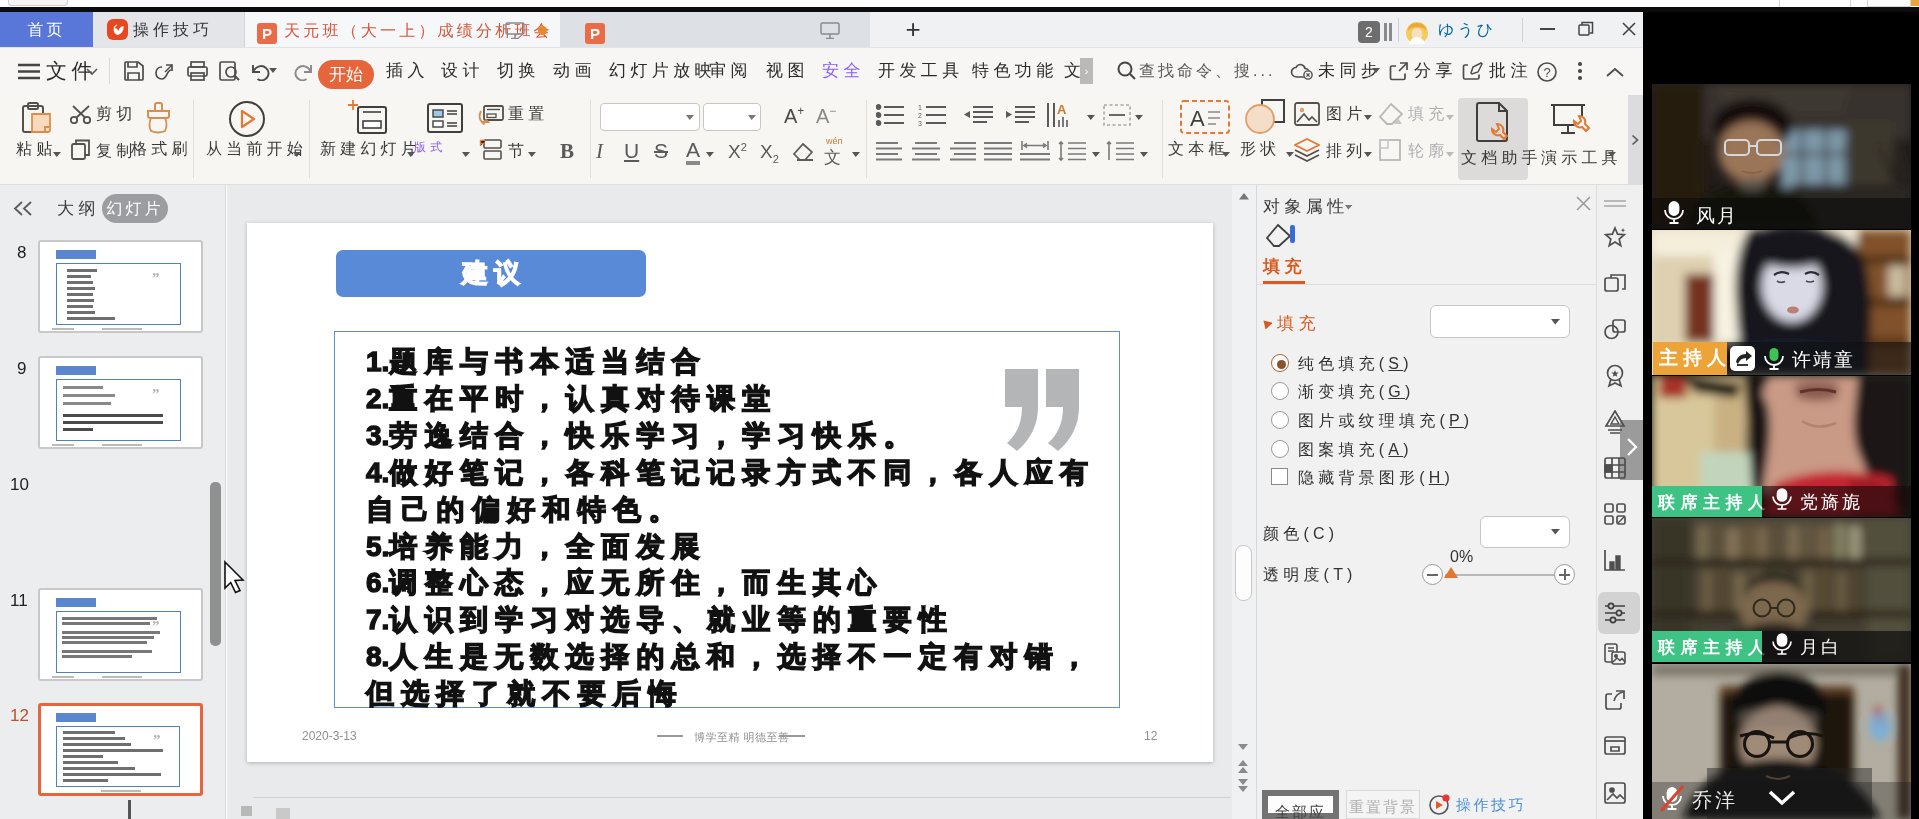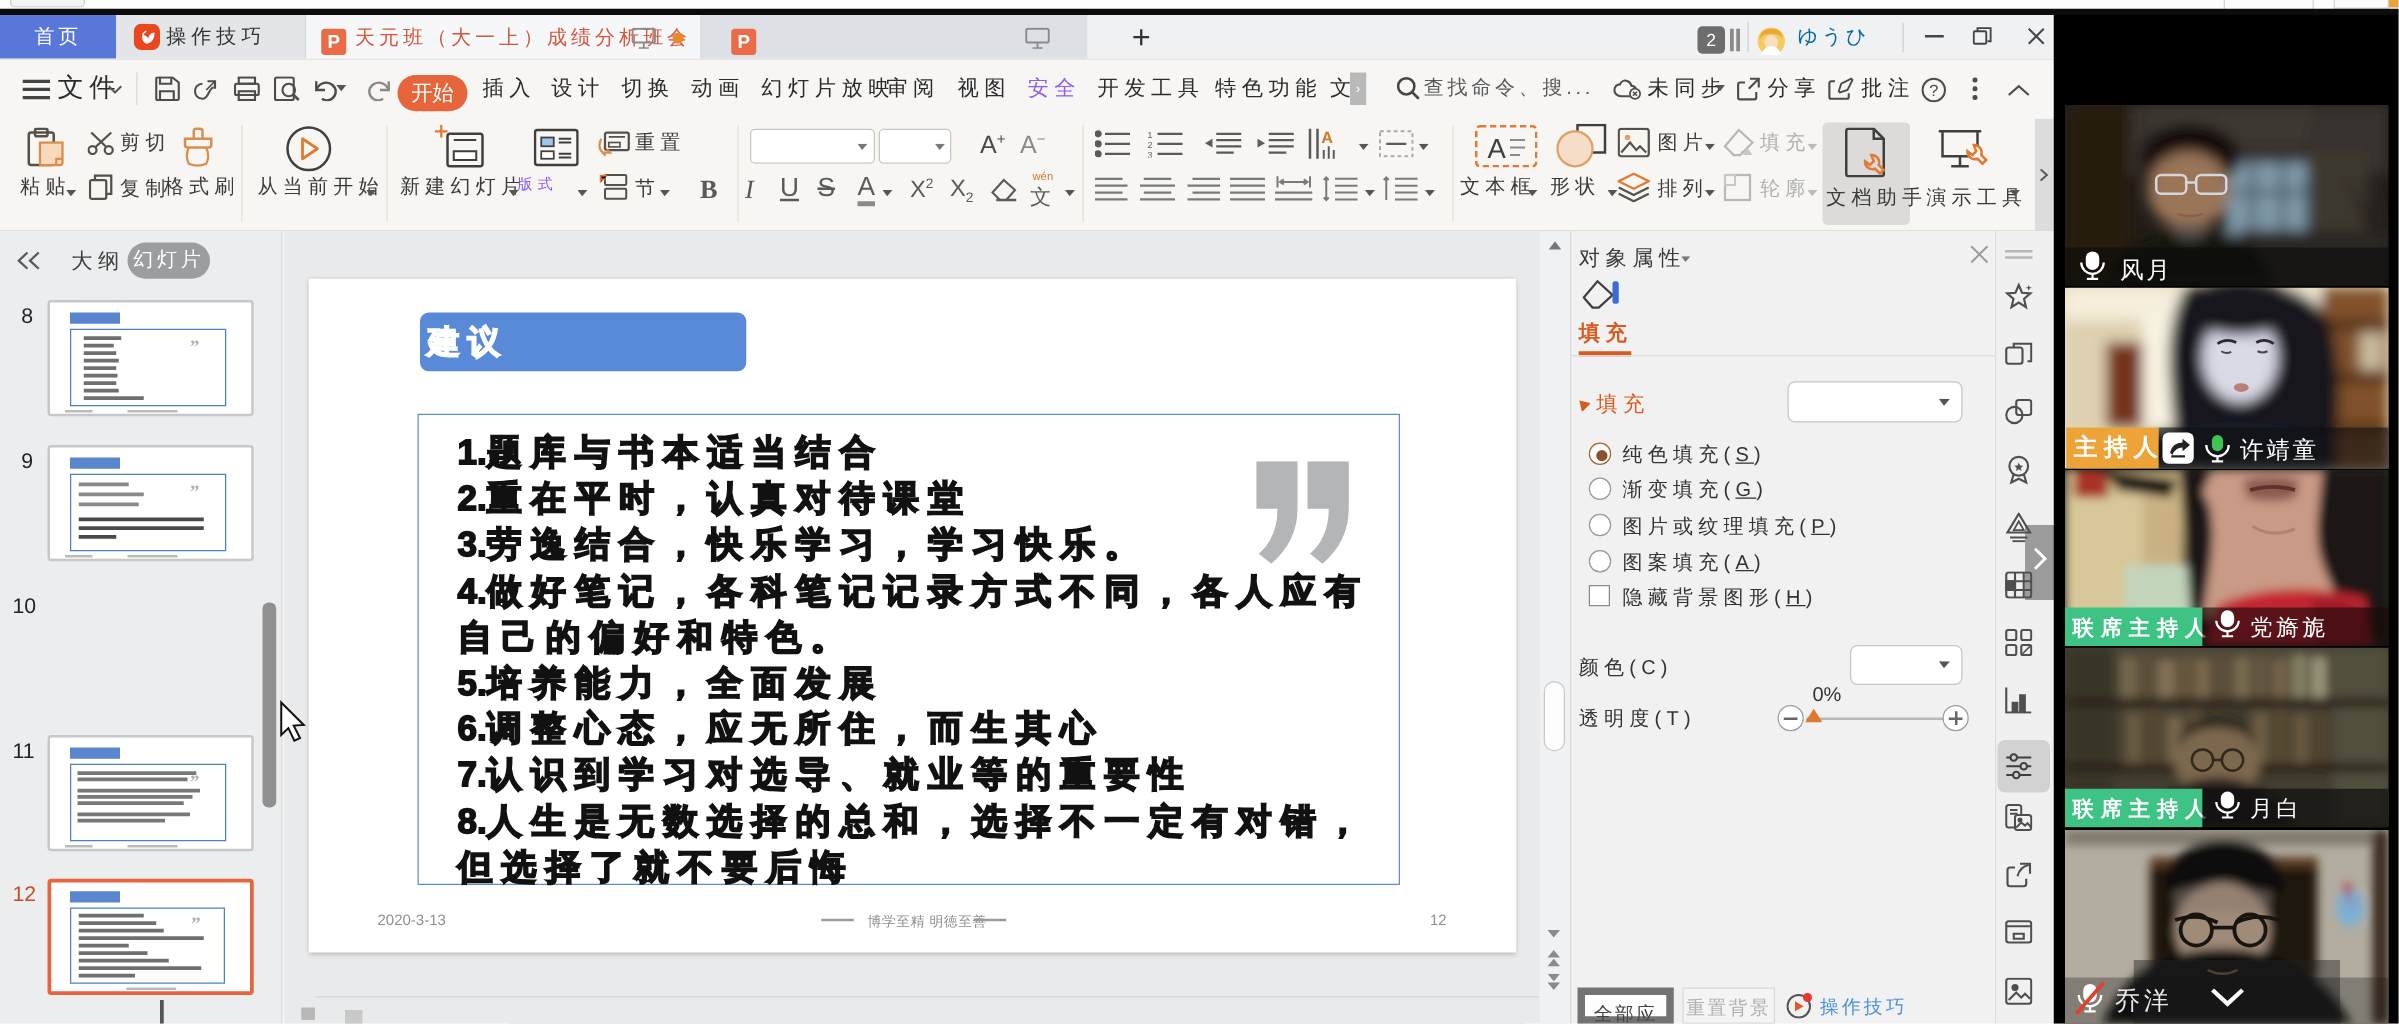--- a/index.html
+++ b/index.html
@@ -561,21 +561,21 @@
  <div class="abs" style="left:60px;top:84px;width:40px;height:2px;background:#bbb"></div>
 </div>
 
 <div class="abs" style="left:210px;top:482px;width:11px;height:164px;background:#909090;border-radius:5px"></div>
 <div class="abs" style="left:128px;top:800px;width:3px;height:19px;background:#555"></div>
 
 
 <div class="abs" style="left:227px;top:185px;width:1029px;height:634px;background:#e9eaec"></div>
 
 <div class="abs" style="left:247px;top:223px;width:966px;height:539px;background:#fff;box-shadow:0 1px 4px rgba(0,0,0,.25)"></div>
-<div class="abs" style="left:336px;top:250px;width:261px;height:47px;background:#598ad8;border-radius:7px;color:#fff;font-size:26px;font-weight:bold;line-height:47px"><span style="letter-spacing:6px;margin-left:6px;-webkit-text-stroke:1.2px #fff">建议</span></div>
+<div class="abs" style="left:336px;top:250px;width:310px;height:47px;background:#598ad8;border-radius:7px;color:#fff;font-size:26px;font-weight:bold;text-align:center;line-height:47px"><span style="letter-spacing:6px;margin-left:6px;-webkit-text-stroke:1.2px #fff">建议</span></div>
 <div class="abs" style="left:334px;top:331px;width:786px;height:377px;border:1px solid #5f8fc9"></div>
 <div class="abs" style="left:366px;top:344px;width:760px;font-size:28px;line-height:36.9px;color:#111;letter-spacing:7.3px;font-weight:bold;-webkit-text-stroke:1.4px #111"><span class="n">1.</span>题库与书本适当结合<br><span class="n">2.</span>重在平时，认真对待课堂<br><span class="n">3.</span>劳逸结合，快乐学习，学习快乐。<br><span class="n">4.</span>做好笔记，各科笔记记录方式不同，各人应有<br>自己的偏好和特色。<br><span class="n">5.</span>培养能力，全面发展<br><span class="n">6.</span>调整心态，应无所住，而生其心<br><span class="n">7.</span>认识到学习对选导、就业等的重要性<br><span class="n">8.</span>人生是无数选择的总和，选择不一定有对错，<br>但选择了就不要后悔</div>
 <svg class="abs" style="left:1005px;top:369px" width="78" height="83">
       <g fill="#b3b5b7">
         <path d="M0 0h33v38q0 26-21 44l-10-8q15-13 15-36H0z"></path>
         <path d="M41 0h33v38q0 26-21 44l-10-8q15-13 15-36H41z"></path>
       </g>
     </svg>
 <div class="abs" style="left:302px;top:729px;font-size:12px;color:#8f8f8f">2020-3-13</div>
 <div class="abs" style="left:657px;top:735px;width:26px;height:1.5px;background:#9a9a9a"></div>

